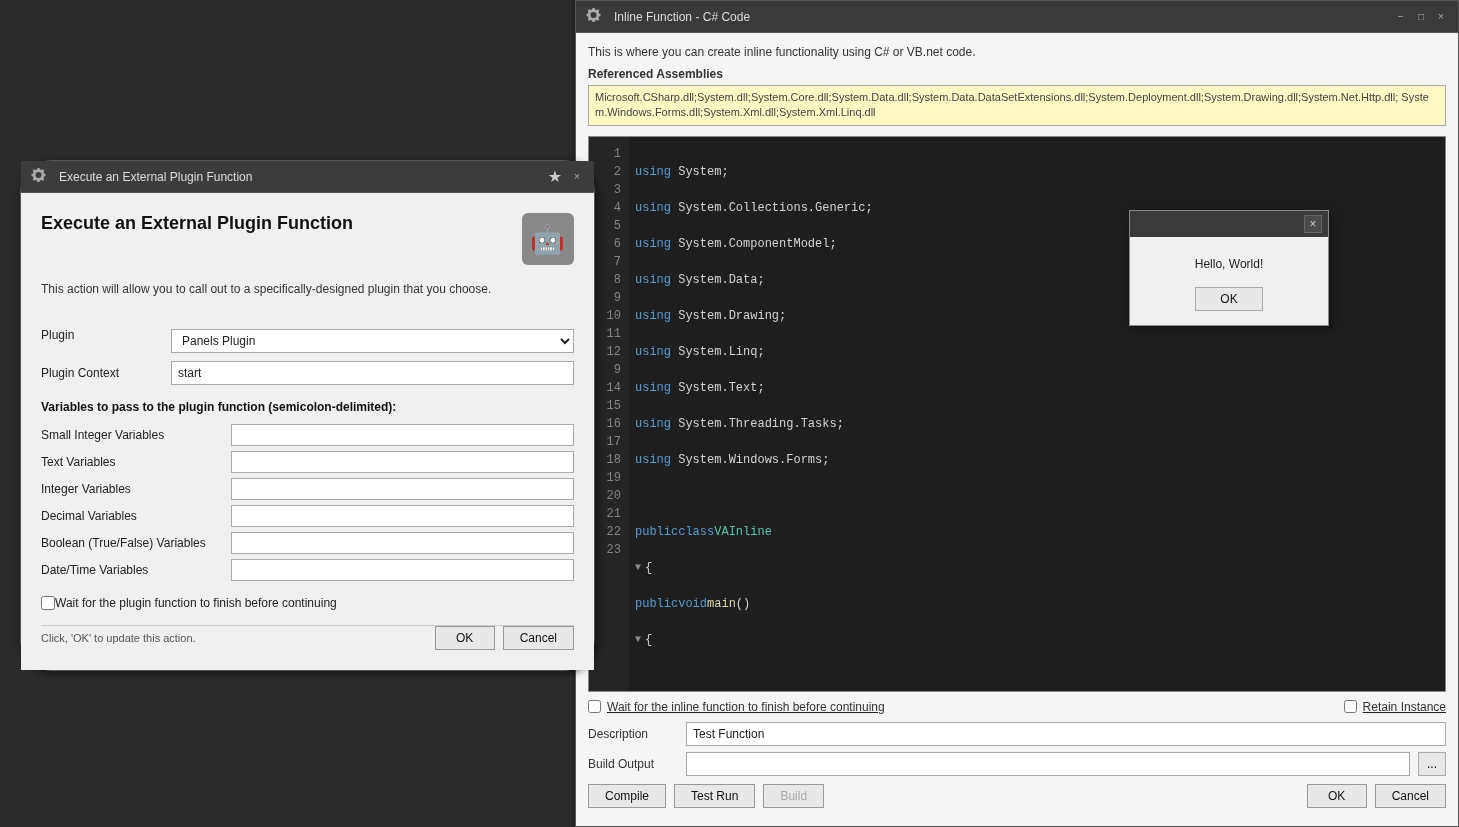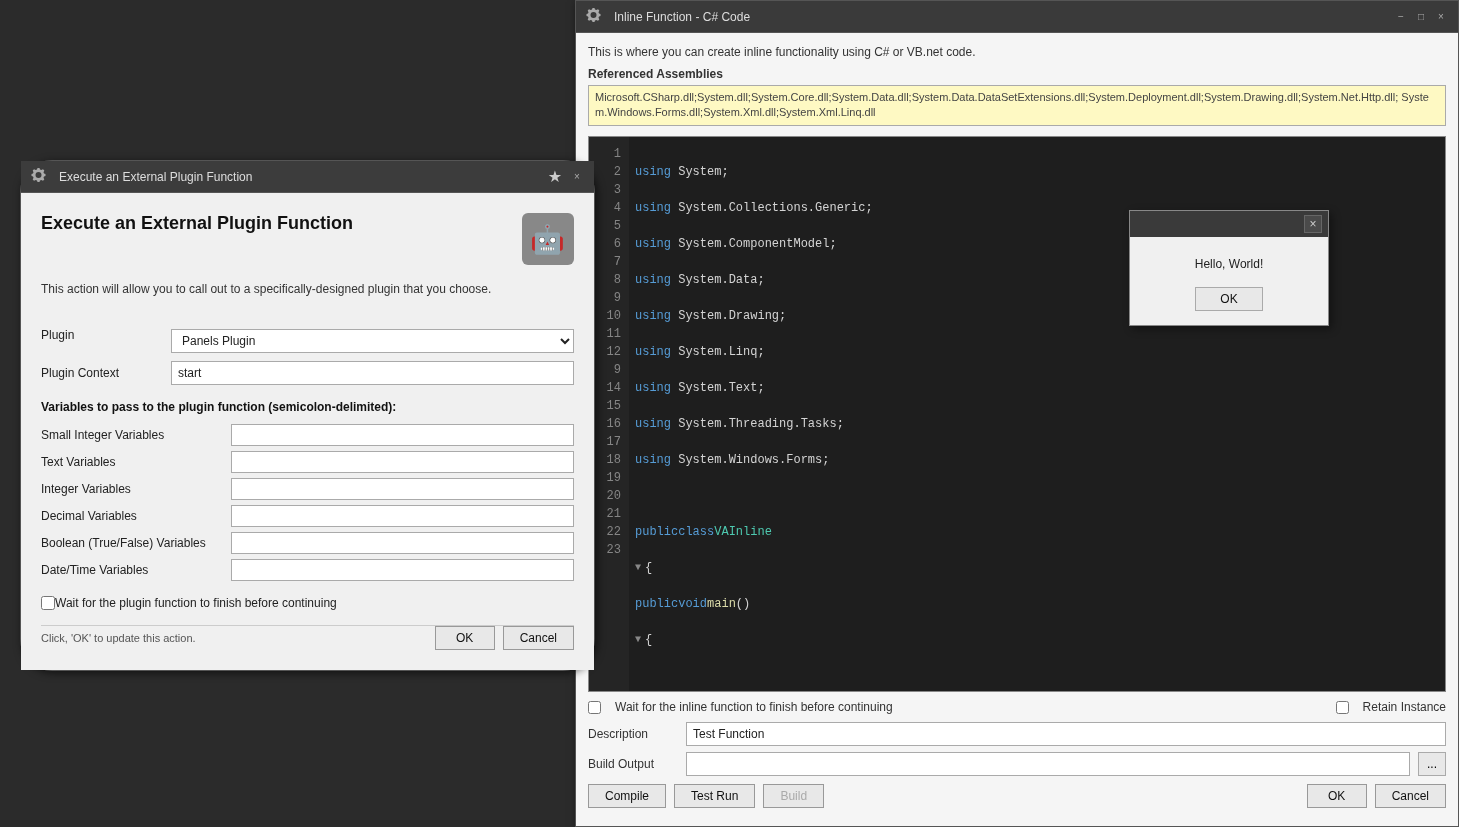--- a/index.html
+++ b/index.html
@@ -448,22 +448,22 @@
     }
 
     
     .gear-svg {
       width: 16px;
       height: 16px;
     }
 
     .inline-checkbox-row {
       display: flex;
-      align-items: center;
-      gap: 14px;
+      gap: 6px;
+      text-decoration: underline;
     }
 
     .inline-checkbox-row input[type="checkbox"] {
       width: 13px;
       height: 13px;
     }
 
     .inline-checkbox-label {
       font-size: 12px;
       color: #333;

